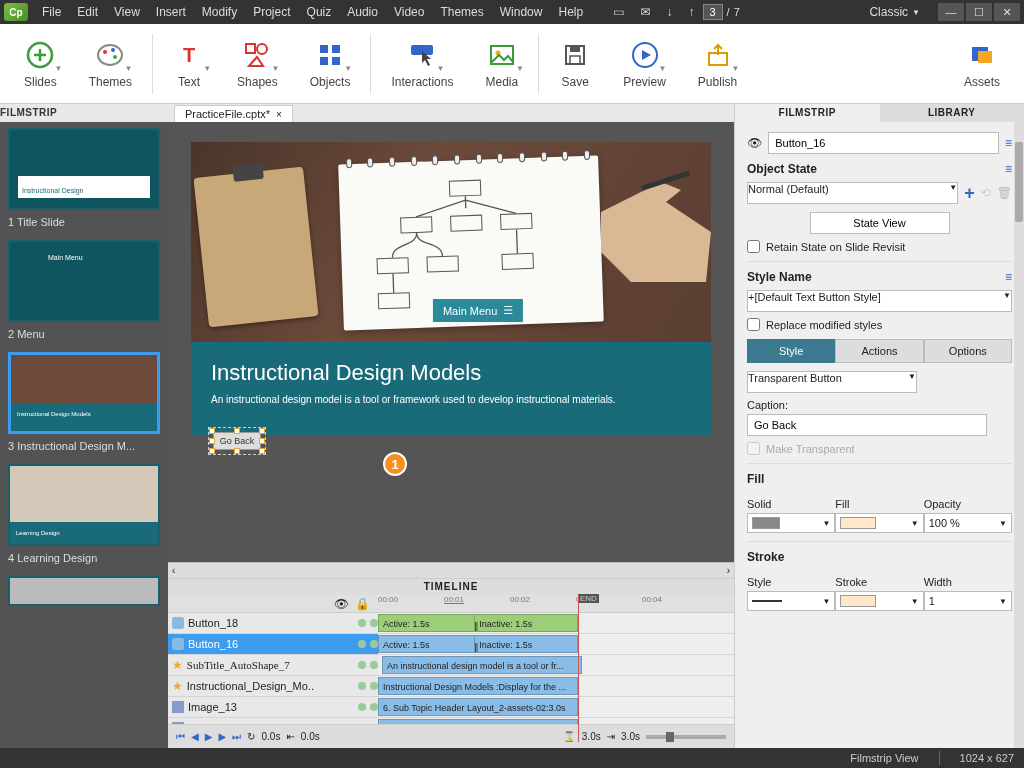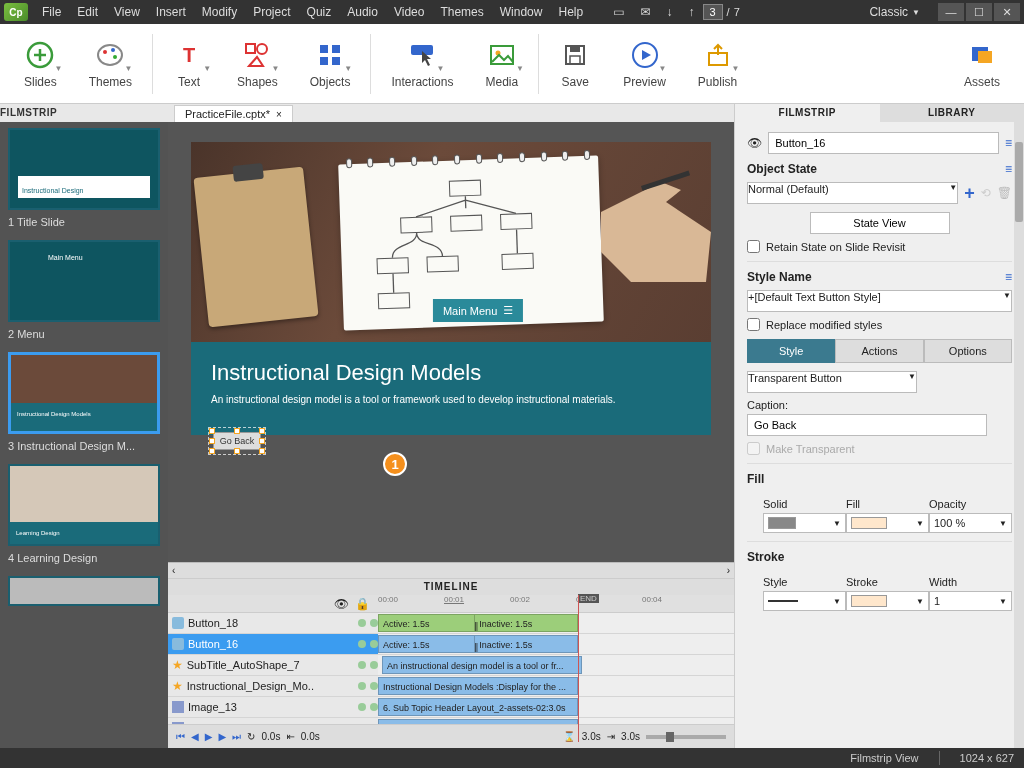--- a/index.html
+++ b/index.html
@@ -72,21 +72,21 @@
 .prop-row { display:flex; align-items:center; gap:6px; margin-bottom:8px;}
 .prop-input { flex:1; height:22px; border:1px solid #bbb; padding:0 6px; background:#fff; font-size:11px;}
 .section-h { font-size:12px; font-weight:600; margin: 8px 0 6px; display:flex; justify-content:space-between; align-items:center;}
 .select { width:100%; height:22px; border:1px solid #bbb; background:#fff; padding:0 0; font-size:11px; display:flex; align-items:flex-start; justify-content:space-between; }
 .btn-wide { width:140px; height:22px; margin:6px auto; display:block; border:1px solid #bbb; background:#fff; font-size:11px;}
 .check { display:flex; align-items:center; gap:6px; font-size:11px; margin:4px 0;}
 .segbtns { display:flex; margin:8px 0;}
 .segbtns .seg { flex:1; height:24px; display:flex; align-items:center; justify-content:center; font-size:11px; background:#ddd; border:1px solid #bbb;}
 .segbtns .seg.on { background:#3b7a8f; color:#fff; border-color:#3b7a8f;}
 .field-label { font-size:11px; margin:6px 0 3px;}
-.field-row { display:flex; margin-bottom:6px;margin-left:16px;}
+.field-row { display:flex; margin-bottom:6px;}
 .field-row .col { flex:1; }
 .swatch { width:48px; height:18px; border:1px solid #999; display:inline-block; vertical-align:middle;}
 .mini-select { height:20px; border:1px solid #bbb; background:#fff; display:flex; align-items:center; justify-content:space-between; padding:0 4px; font-size:11px;}
 
 
 .statusbar { height:20px; background:#333; color:#ccc; font-size:11px; display:flex; align-items:center; justify-content:flex-end; padding:0 10px; gap:20px;}
 .statusbar .sep2 { width:1px; height:14px; background:#666;}
 
 
 .th-teal { position:absolute; inset:0; background:linear-gradient(#0e5560,#0e5560);}
@@ -435,21 +435,21 @@
               <span class="dot"></span>
               <span class="dot" style="background:#9c9;"></span>
             </div>
             <div class="tbar-wrap">
               <div class="tbar" style="left: 0px; width: 200px; background: rgb(138, 188, 232);"><span style="display:inline-block;width:48%;">Active: 1.5s</span><span style="display:inline-block;border-left:1px solid rgba(0,0,0,0.2);padding-left:4px;">Inactive: 1.5s</span><span style="position:absolute;left:48%;top:2px;">∥</span></div>
             </div>
           </div>
           <div class="track">
             <div class="tlabel">
               <span class="star">★</span>
-              <span style="flex:1;overflow:hidden;text-overflow:ellipsis;white-space:nowrap;">SubTitle_AutoShape_7</span>
+              <span style="flex:1;overflow:hidden;text-overflow:ellipsis;white-space:nowrap;font-family:Liberation Serif, serif;">SubTitle_AutoShape_7</span>
               <span class="dot"></span>
               <span class="dot" style="background:#9c9;"></span>
             </div>
             <div class="tbar-wrap">
               <div class="tbar" style="left: 4px; width: 200px; background: rgb(138, 188, 232);">An instructional design model is a tool or fr...</div>
             </div>
           </div>
           <div class="track">
             <div class="tlabel">
               <span class="star">★</span>

